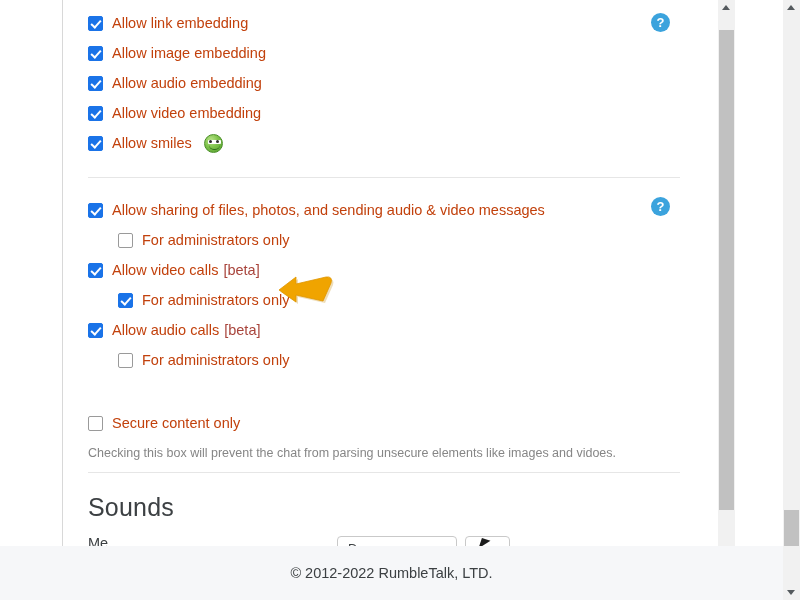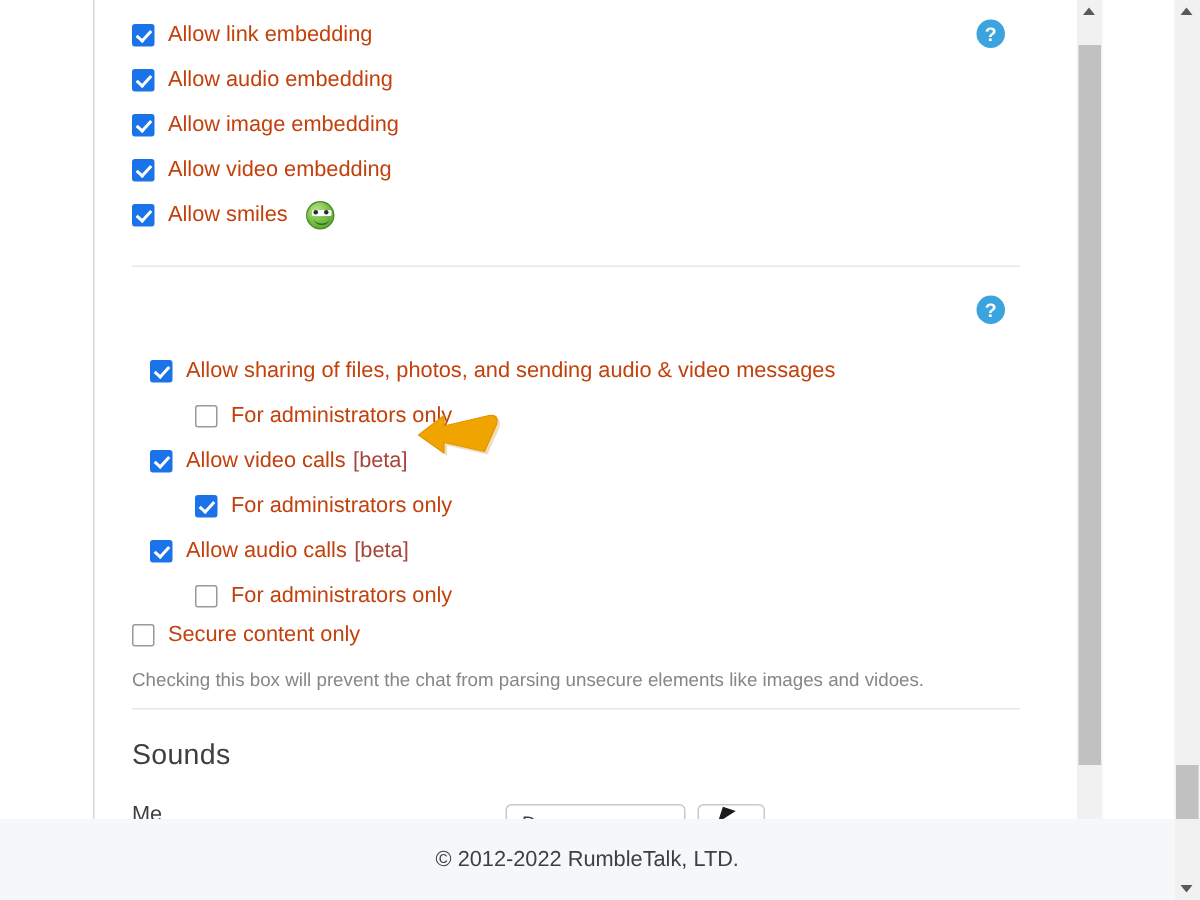--- a/index.html
+++ b/index.html
@@ -163,36 +163,36 @@
     left: 25px;
     width: 592px;
     height: 1px;
     background: #e6e6e6;
   }
   #div-1 { top: 177px; }
   #div-2 { top: 472px; }
 
   
   #group-embedding { position: absolute; left: 0; top: 8px; width: 655px; }
-  #group-sharing   { position: absolute; left: 12px; top: 195px; width: 655px; margin-top: 37px; }
+  #group-sharing   { position: absolute; left: 0; top: 195px; width: 655px; }
   #group-secure    { position: absolute; left: 0; top: 408px; width: 655px; }
 
   .secure-note {
     padding-left: 25px;
     margin-top: 8px;
     font-size: 12.5px;
     color: #868686;
     line-height: 15px;
   }
 
   .section-title {
     position: absolute;
     left: 25px;
     top: 493px;
-    font-size: 19px;
+    font-size: 25px;
     color: #3c4043;
     font-weight: normal;
     letter-spacing: 0.2px;
   }
 
   
   .sounds-row {
     position: absolute;
     left: 25px;
     top: 535px;
@@ -328,26 +328,26 @@
 
       <div id="group-embedding">
 
         <div class="opt-row">
           <span class="cb on"></span>
           <span class="opt-label">Allow link embedding</span>
         </div>
 
         <div class="opt-row">
           <span class="cb on"></span>
+          <span class="opt-label">Allow image embedding</span>
+        </div>
+
+        <div class="opt-row">
+          <span class="cb on"></span>
           <span class="opt-label">Allow audio embedding</span>
-        </div>
-
-        <div class="opt-row">
-          <span class="cb on"></span>
-          <span class="opt-label">Allow image embedding</span>
         </div>
 
         <div class="opt-row">
           <span class="cb on"></span>
           <span class="opt-label">Allow video embedding</span>
         </div>
 
         <div class="opt-row">
           <span class="cb on"></span>
           <span class="opt-label">Allow smiles</span>

